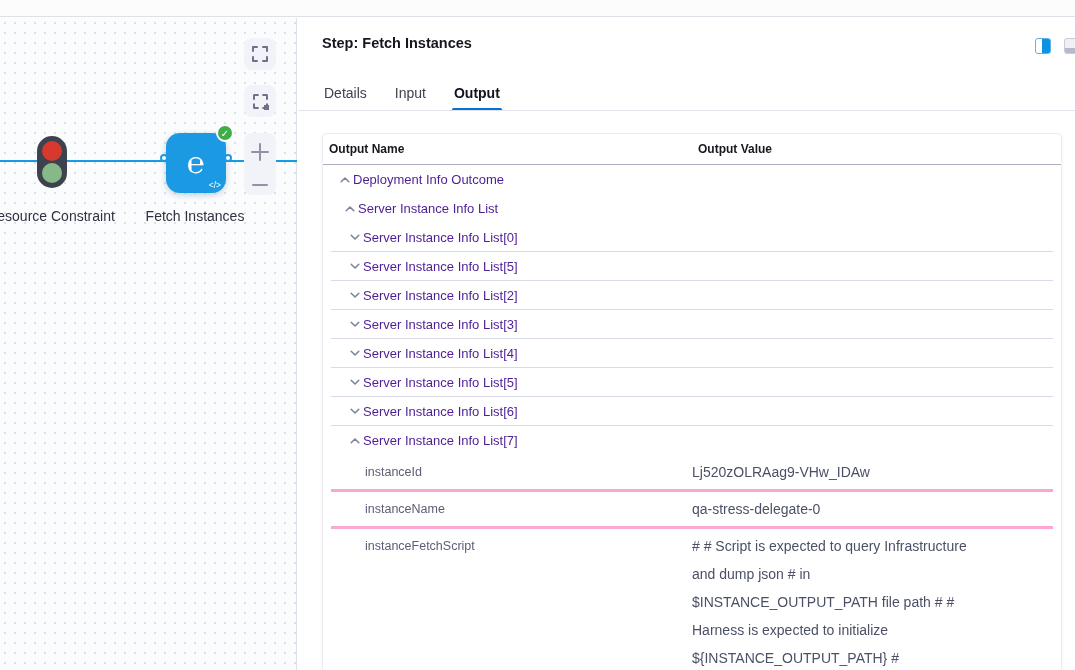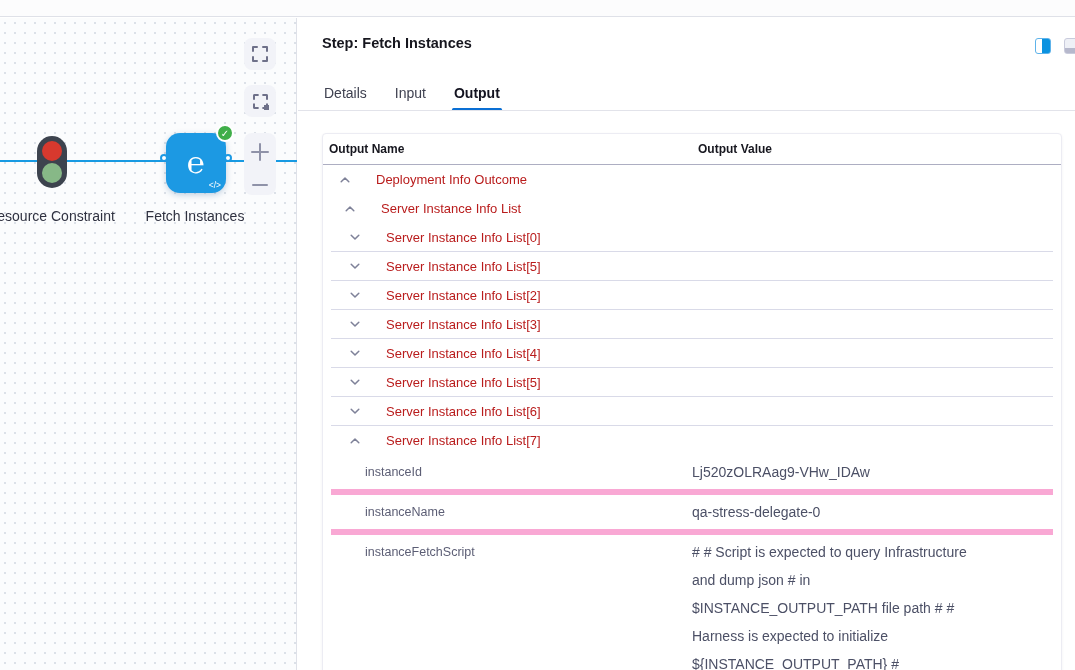--- a/index.html
+++ b/index.html
@@ -84,24 +84,24 @@
     border:1px solid #ececf3; border-radius:4px;
     box-shadow:0 1px 3px rgba(40,41,61,.06); }
   .card-header { position:relative; height:31px; border-bottom:1px solid #adaec2;
     display:flex; align-items:center; }
   .col-name { margin-left:6px; font-size:12px; font-weight:bold; color:#17171f; }
   .col-value { position:absolute; left:375px; font-size:12px; font-weight:bold; color:#17171f; }
 
   .row-tree { display:flex; align-items:center; height:29px; margin:0 8px; cursor:pointer; }
   .row-tree.divider { border-bottom:1px solid #d9dae8; }
   .row-tree .chev { width:16px; display:flex; align-items:center; justify-content:center; }
-  .row-tree .lbl { margin-left:23px; font-size:13px; color:#b91c1c; }
+  .row-tree .lbl { margin-left:0; font-size:13px; color:#4c1d95; }
 
   .row-kv { display:grid; grid-template-columns:327px 1fr; margin:0 8px;
-    padding:3px 0 3px 34px; border-bottom:6px solid #f9a8d4; }
+    padding:3px 0 3px 34px; border-bottom:3px solid #f9a8d4; }
   .row-kv .k { font-size:12.5px; line-height:28px; color:#5c5e75; }
   .row-kv .v { font-size:14px; line-height:28px; color:#4c5066; width:276px;
     word-wrap:break-word; }
 </style>
 </head>
 <body>
 
 <div class="topbar"></div>
 
 <div class="canvas">

